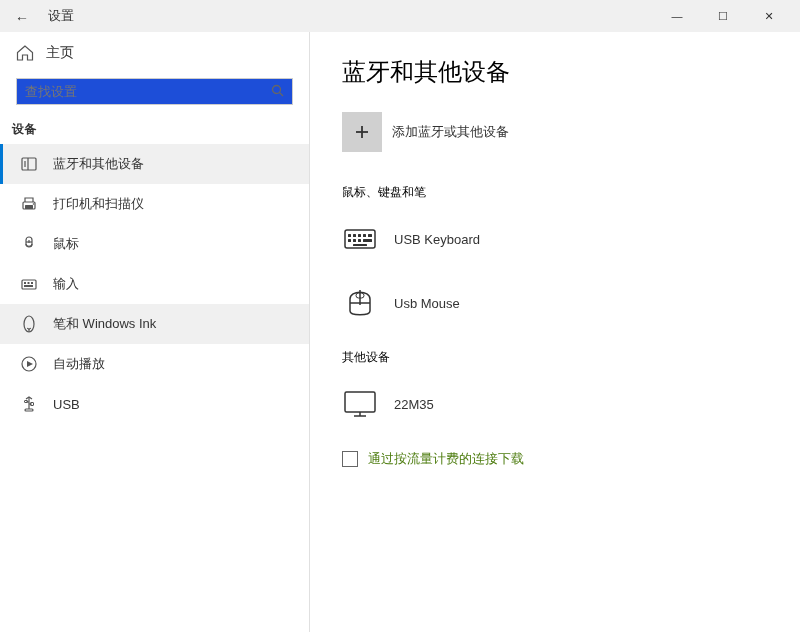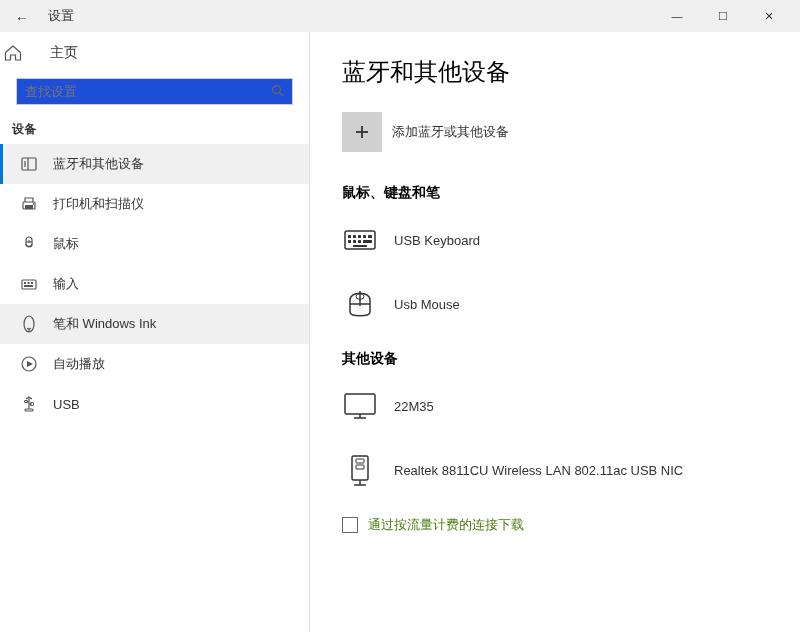--- a/index.html
+++ b/index.html
@@ -73,23 +73,23 @@
       background: #fff;
       border-right: 1px solid #e0e0e0;
       display: flex;
       flex-direction: column;
       overflow-y: auto;
     }
 
     .sidebar-home {
       display: flex;
       align-items: flex-start;
-      padding: 12px 4px;
-      cursor: pointer;
-      gap: 28px;
+      padding: 12px 16px;
+      cursor: pointer;
+      gap: 12px;
     }
     .sidebar-home-icon {
       font-size: 16px;
       color: #555;
     }
     .sidebar-home-label {
       font-size: 14px;
       color: #333;
     }
 
@@ -180,22 +180,22 @@
       justify-content: center;
       font-size: 20px;
       color: #333;
     }
     .add-device-label {
       font-size: 13px;
       color: #333;
     }
 
     .section-heading {
-      font-size: 14px;
-      font-weight: bold;
+      font-size: 12px;
+      font-weight: normal;
       color: #000;
       margin-bottom: 16px;
     }
 
     .device-item {
       display: flex;
       align-items: center;
       gap: 16px;
       margin-bottom: 20px;
       cursor: pointer;
@@ -423,32 +423,20 @@
         <div class="device-icon">
           <svg width="34" height="28" viewBox="0 0 34 28" fill="none">
             <rect x="2" y="2" width="30" height="20" rx="1.5" stroke="#333" stroke-width="1.5" fill="none"></rect>
             <line x1="17" y1="22" x2="17" y2="26" stroke="#333" stroke-width="1.5"></line>
             <line x1="11" y1="26" x2="23" y2="26" stroke="#333" stroke-width="1.5"></line>
           </svg>
         </div>
         <span class="device-name">22M35</span>
       </div>
 
-      <div class="device-item">
-        <div class="device-icon">
-          <svg width="28" height="36" viewBox="0 0 28 36" fill="none">
-            <rect x="6" y="4" width="16" height="24" rx="1.5" stroke="#333" stroke-width="1.5" fill="none"></rect>
-            <rect x="10" y="7" width="8" height="4" rx="0.5" stroke="#333" stroke-width="1" fill="none"></rect>
-            <rect x="10" y="13" width="8" height="4" rx="0.5" stroke="#333" stroke-width="1" fill="none"></rect>
-            <line x1="14" y1="28" x2="14" y2="33" stroke="#333" stroke-width="1.5"></line>
-            <line x1="8" y1="33" x2="20" y2="33" stroke="#333" stroke-width="1.5"></line>
-          </svg>
-        </div>
-        <span class="device-name">Realtek 8811CU Wireless LAN 802.11ac USB NIC</span>
-      </div>
     </div>
 
     <div class="checkbox-row">
       <div class="checkbox-box"></div>
       <span class="checkbox-label">通过按流量计费的连接下载</span>
     </div>
 
   </div>
 </div>
 

